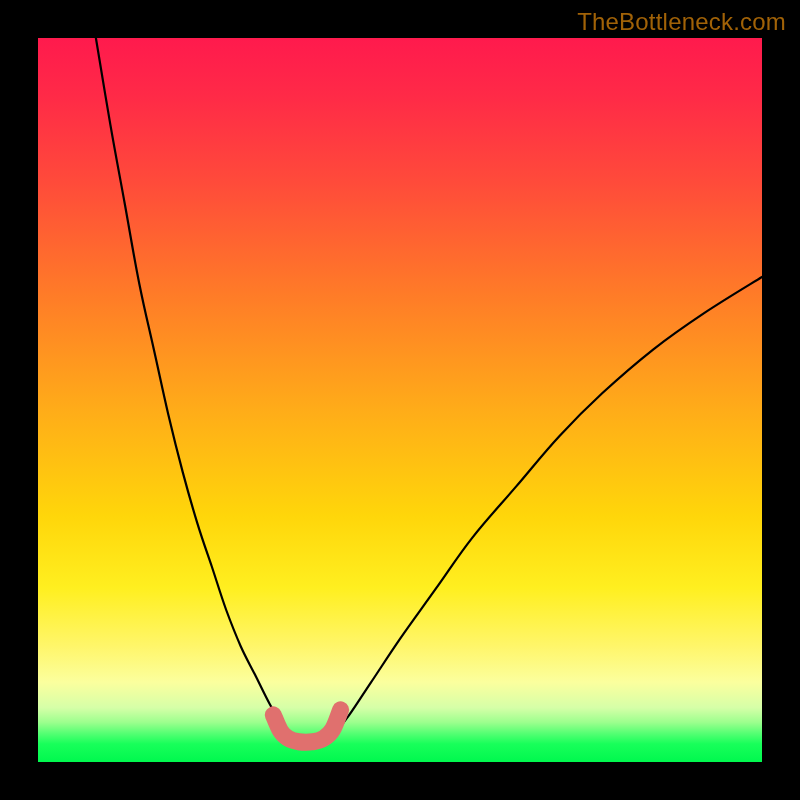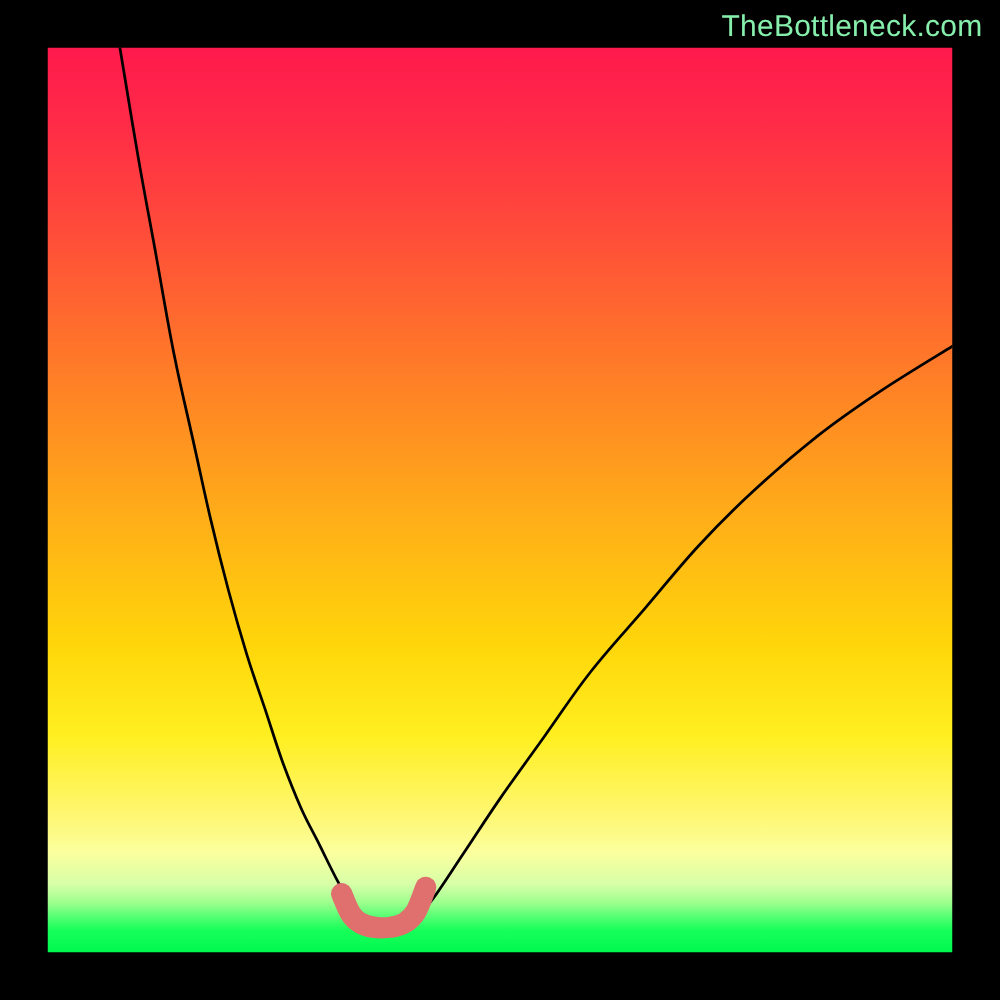--- a/index.html
+++ b/index.html
@@ -43,21 +43,21 @@
       #9dff8e 94.5%,
       #57ff74 96%,
       #18ff5a 97.5%,
       #00f84e 100%
     );
   }
   .watermark {
     position: absolute;
     top: 8px;
     right: 14px;
-    color: #86efac;
+    color: #a16207;
     font-size: 24px;
     font-weight: 500;
     letter-spacing: 0.2px;
     user-select: none;
   }
   svg.curve {
     position: absolute;
     left: 0; top: 0;
     width: 724px;
     height: 724px;

